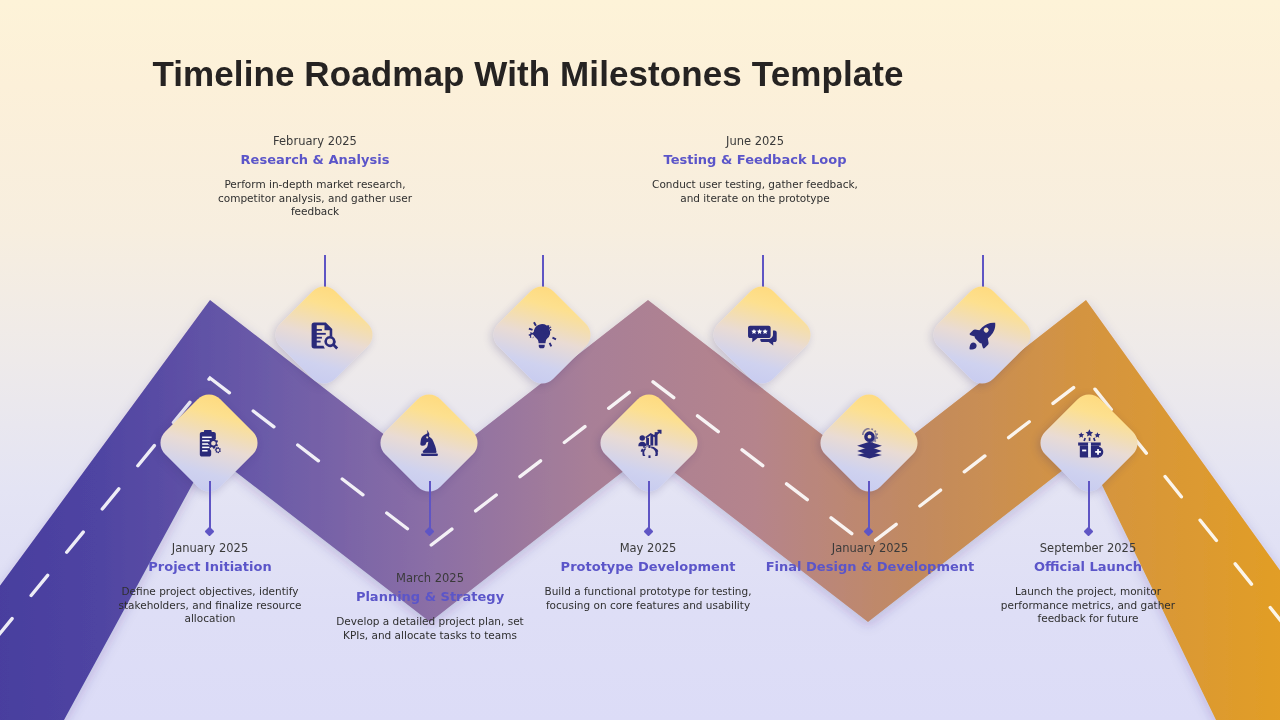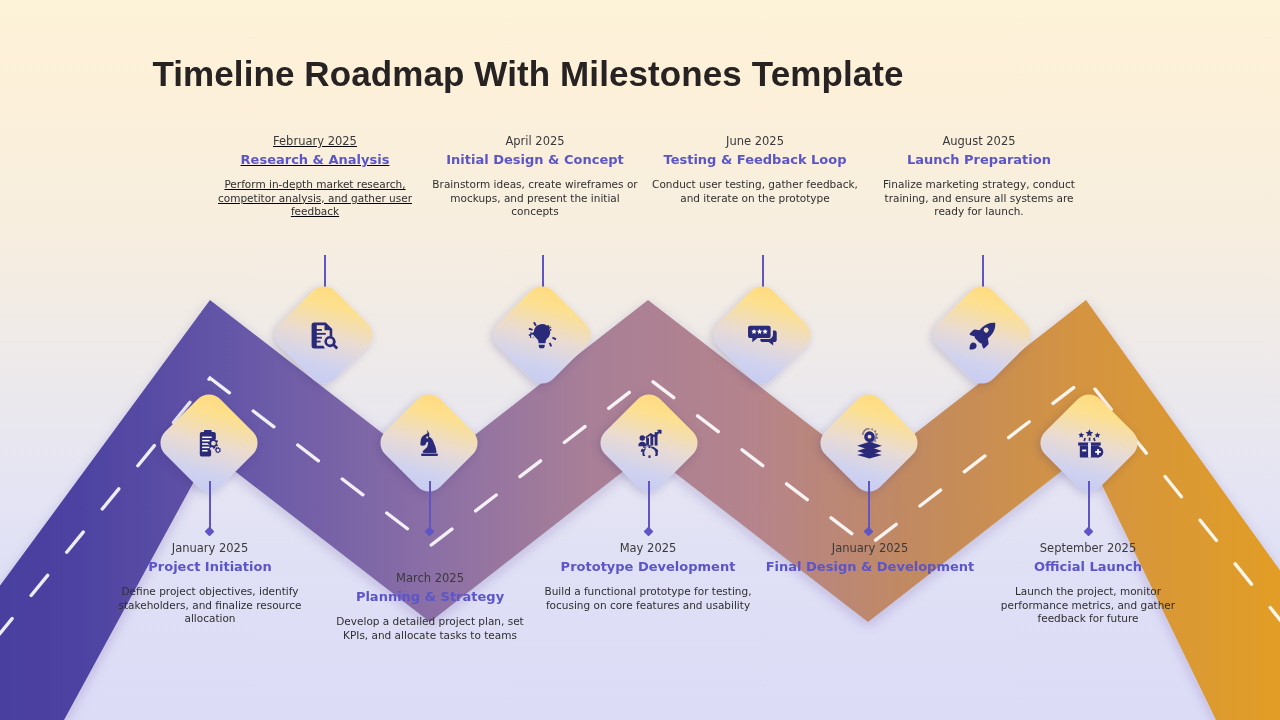--- a/index.html
+++ b/index.html
@@ -87,44 +87,39 @@
              L 430,622
              L 210,452
              L 64,720
              L -40,720 Z" fill="url(#roadGrad)" filter="url(#roadShadow)"></path>
 
     <polyline points="-40,682 210,378 430,546 648,378 868,546 1086,378 1330,682" fill="none" stroke="#ffffff" stroke-width="3.4" stroke-opacity="0.9" stroke-linecap="round" stroke-dasharray="26 30"></polyline>
   </svg>
 
   <div class="title">Timeline Roadmap With Milestones  Template</div>
 
-  <div class="ms-text" style="left:210px; top:134px;text-decoration:underline;">
+  <div class="ms-text" style="left:210px; top:134px;">
     <div class="ms-date">February 2025</div>
     <div class="ms-title">Research &amp; Analysis</div>
     <div class="ms-desc">Perform in-depth market research, competitor analysis, and gather user feedback</div>
   </div>
   <div class="stem" style="left:324px; top:255px; height:50px;"></div>
   <div class="badge" style="left:285px; top:296px;">
     <span class="glyph">
       <svg viewBox="0 0 24 24" fill="#2a2a7a">
         <path d="M4 2h9l5 5v6.3a6 6 0 0 0-2-.9V8h-4V4H6v16h5.2a6 6 0 0 0 1.1 2H4a2 2 0 0 1-2-2V4a2 2 0 0 1 2-2z"></path>
         <rect x="5" y="7" width="5" height="1.4"></rect>
         <rect x="5" y="10" width="8" height="1.4"></rect>
         <rect x="5" y="13" width="5" height="1.4"></rect>
         <rect x="5" y="16" width="4" height="1.4"></rect>
         <path d="M16.2 12.4a4.3 4.3 0 1 0 2.4 7.9l2.5 2.5 1.5-1.5-2.5-2.5a4.3 4.3 0 0 0-3.9-6.4zm0 2a2.3 2.3 0 1 1 0 4.6 2.3 2.3 0 0 1 0-4.6z"></path>
       </svg>
     </span>
   </div>
 
-  <div class="ms-text" style="left:430px; top:134px;">
-    <div class="ms-date">April 2025</div>
-    <div class="ms-title">Initial Design &amp; Concept</div>
-    <div class="ms-desc">Brainstorm ideas, create wireframes or mockups, and present the initial concepts</div>
-  </div>
   <div class="stem" style="left:542px; top:255px; height:50px;"></div>
   <div class="badge" style="left:503px; top:296px;">
     <span class="glyph">
       <svg viewBox="0 0 24 24" fill="#2a2a7a">
         <path d="M10.6 3.2a6.4 6.4 0 0 0-3 11.3c.7.6 1.1 1.3 1.2 2.1l.2 1.4h5.3l.2-1.5c.1-.8.5-1.5 1.1-2.1A6.4 6.4 0 0 0 10.6 3.2zm-1.5 16v1.1c0 .9.8 1.6 1.7 1.6h1.2c.9 0 1.7-.7 1.7-1.6v-1.1H9.1z"></path>
         <path d="M18.9 5.6l-.9.5a3.6 3.6 0 0 0-.9-.8l.2-1-1.4-.4-.4 1a3.6 3.6 0 0 0-1.2.1l-.6-.9-1.2.8.6.9c-.3.3-.5.7-.6 1.1l-1 .1.1 1.4 1-.1c.2.4.4.8.7 1.1l-.5.9 1.3.7.5-.9c.4.1.8.1 1.2 0l.5.9 1.2-.8-.5-.9c.3-.3.5-.6.7-1l1 .1.2-1.4-1-.1a3.6 3.6 0 0 0-.4-1.1l.8-.6-.7-1.2zm-3 4.2a1.7 1.7 0 1 1 .5-3.4 1.7 1.7 0 0 1-.5 3.4z"></path>
         <path d="M6.6 10.9l-.7.2a2.4 2.4 0 0 0-.5-.6l.3-.7-.9-.5-.4.7a2.4 2.4 0 0 0-.8 0l-.3-.7-.9.4.3.7c-.2.2-.4.4-.5.7l-.8-.1-.1 1 .8.1c.1.3.2.5.4.7l-.4.6.8.6.4-.6c.3.1.5.1.8.1l.3.7.9-.4-.3-.7c.2-.2.4-.4.5-.7l.7.1.2-1-.7-.1a2.4 2.4 0 0 0-.2-.8l.6-.4-.5-.8zm-2.1 2.8a1.2 1.2 0 1 1 .3-2.3 1.2 1.2 0 0 1-.3 2.3z"></path>
         <rect x="5.4" y="1.6" width="1.5" height="3" transform="rotate(-30 6.1 3.1)"></rect>
         <rect x="1.4" y="6.4" width="3" height="1.5" transform="rotate(20 2.9 7.1)"></rect>
         <rect x="19.6" y="13.6" width="3" height="1.5" transform="rotate(25 21.1 14.3)"></rect>
@@ -146,25 +141,20 @@
         <path d="M20.2 8.2h1.2c.9 0 1.6.7 1.6 1.6v5.6c0 .9-.7 1.6-1.6 1.6h-1.1v2.8l-3.5-2.8h-4.9c-.9 0-1.6-.7-1.6-1.6v-.6h6.3c1.9 0 3.5-1.6 3.5-3.5V8.2z"></path>
         <g fill="#ffffff">
           <path d="M5.4 6.9l.6 1.3 1.4.2-1 1 .3 1.4-1.3-.7-1.3.7.3-1.4-1-1 1.4-.2z"></path>
           <path d="M9.7 6.9l.6 1.3 1.4.2-1 1 .3 1.4-1.3-.7-1.3.7.3-1.4-1-1 1.4-.2z"></path>
           <path d="M14 6.9l.6 1.3 1.4.2-1 1 .3 1.4L14 10.1l-1.3.7.3-1.4-1-1 1.4-.2z"></path>
         </g>
       </svg>
     </span>
   </div>
 
-  <div class="ms-text" style="left:874px; top:134px;">
-    <div class="ms-date">August 2025</div>
-    <div class="ms-title">Launch Preparation</div>
-    <div class="ms-desc">Finalize marketing strategy, conduct training, and ensure all systems are ready for launch.</div>
-  </div>
   <div class="stem" style="left:982px; top:255px; height:50px;"></div>
   <div class="badge" style="left:943px; top:296px;">
     <span class="glyph">
       <svg viewBox="0 0 24 24" fill="#2a2a7a">
         <path d="M21.8 2.2c-3.6-.5-7.4.9-10 3.5L9.6 7.9 6.3 7.3c-.5-.1-1 .1-1.4.4l-2.6 2.6c-.5.5-.3 1.3.4 1.5l3.3 1c-.1.5 0 1.1.4 1.5l3.3 3.3c.4.4 1 .5 1.5.4l1 3.3c.2.7 1 .9 1.5.4l2.6-2.6c.4-.4.5-.9.4-1.4l-.6-3.3 2.2-2.2c2.6-2.6 4-6.4 3.5-10zm-5.6 6.9a1.9 1.9 0 1 1-2.7-2.7 1.9 1.9 0 0 1 2.7 2.7z"></path>
         <path d="M3.1 18.2c1-1 2.6-1 3.6 0s1 2.6 0 3.6c-.8.8-3.9 1.3-4.6.9-.4-.7.2-3.7 1-4.5z"></path>
       </svg>
     </span>
   </div>
 

